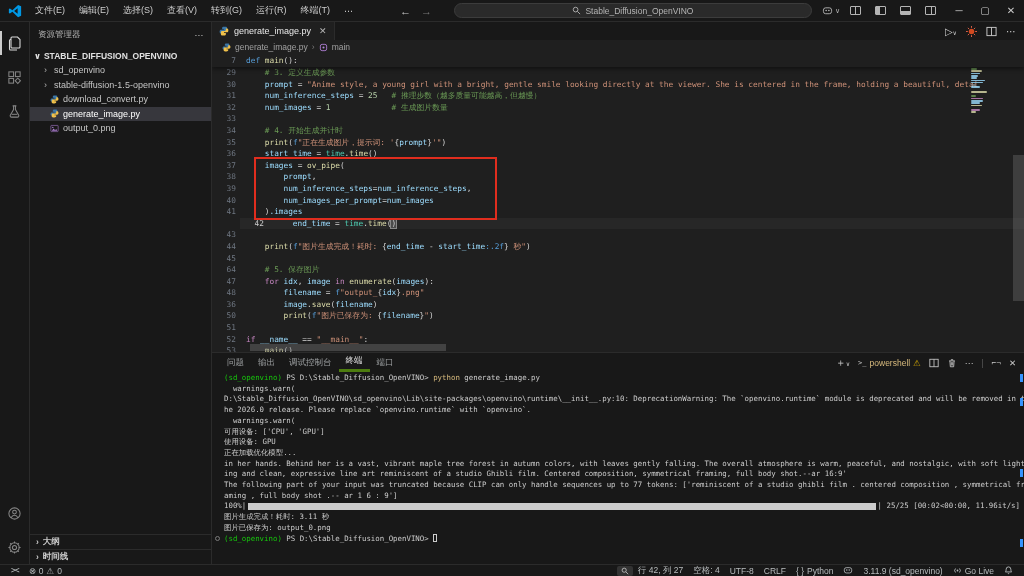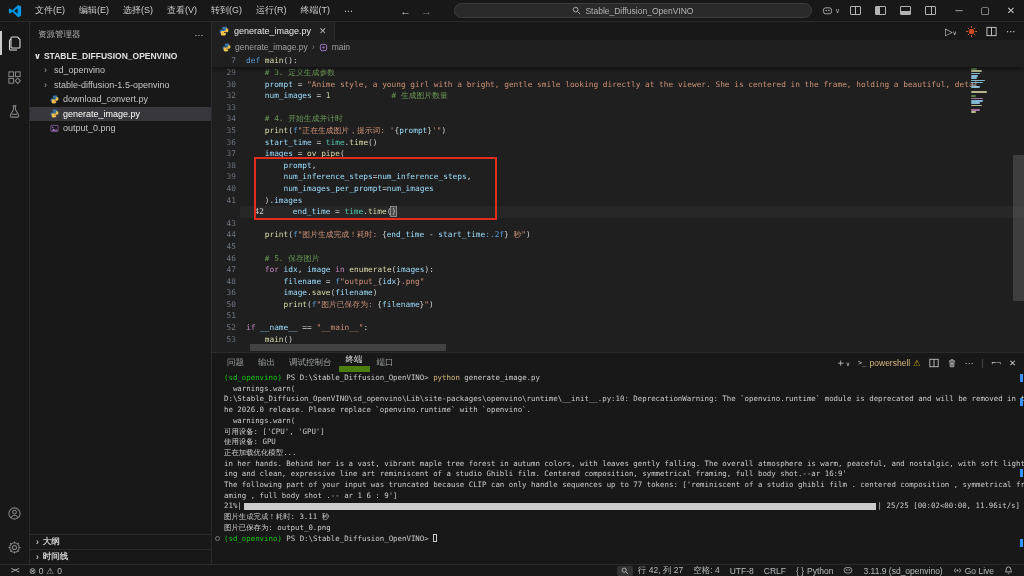--- a/index.html
+++ b/index.html
@@ -73,21 +73,21 @@
   .annotation-box{position:absolute;left:42px;top:103px;width:243px;height:63px;border:2px solid #e02d1e;z-index:4;}
   .minimap{position:absolute;top:2px;right:12px;width:44px;z-index:2;}
   .mm-bar{height:1.6px;margin:0.7px 0 0 3px;border-radius:1px;opacity:.8;}
   .vscroll{position:absolute;right:0;top:101px;width:11px;height:146px;background:rgba(121,121,121,.35);z-index:5;}
   .hscroll{position:absolute;left:38px;bottom:1px;width:196px;height:7px;background:rgba(121,121,121,.4);z-index:5;}
 
   
   .panel{height:212px;background:#181818;border-top:1px solid #2b2b2b;display:flex;flex-direction:column;}
   .panel-header{height:19px;display:flex;align-items:center;padding:0 8px;font-size:8.5px;color:#9da0a2;}
   .panel-tab{padding:0 7px;height:100%;display:flex;align-items:center;}
-  .panel-tab.active{color:#e8e8e8;border-bottom:6px solid #4d7c0f;}
+  .panel-tab.active{color:#e8e8e8;border-bottom:3px solid #4d7c0f;}
   .panel-actions{margin-left:auto;display:flex;align-items:center;gap:8px;color:#cccccc;}
   .shell-item{display:flex;align-items:center;gap:3px;color:#d7ba7d;}
   .shell-item .warn{color:#ddb100;}
   .pa-div{color:#5a5a5a;}
   .terminal{position:relative;flex:1;padding:1px 4px 0 12px;font-size:7.4px;line-height:10.7px;color:#cccccc;overflow:hidden;}
   .t-line{white-space:pre;position:relative;}
   .t-line.flexline{display:flex;white-space:pre;}
   .green{color:#16c60c;} .yellow{color:#d7ba7d;}
   .bar{flex:1;background:#cccccc;height:7px;margin:2px 2px 0 2px;}
   .t-marker{position:absolute;left:-9px;top:2px;width:5px;height:5px;border:1px solid #7a7a7a;border-radius:50%;}
@@ -288,35 +288,36 @@
       <span>main</span>
     </div>
 
     <div class="codearea mono">
       <div class="sticky" id="stickyline">
           <div class="code-line"><span class="ln">7</span><span class="lt"><span class="kw">def </span><span class="fn">main</span><span class="op">():</span></span></div>
         </div>
       <div id="codelines">
           <div class="code-line"><span class="ln">29</span><span class="lt"><span class="pl">    </span><span class="cmt"># 3. 定义生成参数</span></span></div>
           <div class="code-line"><span class="ln">30</span><span class="lt"><span class="pl">    </span><span class="vr">prompt</span><span class="op"> = </span><span class="str">"Anime style, a young girl with a bright, gentle smile looking directly at the viewer. She is centered in the frame, holding a beautiful, detai</span></span></div>
+          <div class="code-line"><span class="ln">31</span><span class="lt"><span class="pl">    </span><span class="vr">num_inference_steps</span><span class="op"> = </span><span class="num">25</span><span class="pl">   </span><span class="cmt"># 推理步数（越多质量可能越高，但越慢）</span></span></div>
           <div class="code-line"><span class="ln">32</span><span class="lt"><span class="pl">    </span><span class="vr">num_images</span><span class="op"> = </span><span class="num">1</span><span class="pl">             </span><span class="cmt"># 生成图片数量</span></span></div>
           <div class="code-line"><span class="ln">33</span><span class="lt"></span></div>
           <div class="code-line"><span class="ln">34</span><span class="lt"><span class="pl">    </span><span class="cmt"># 4. 开始生成并计时</span></span></div>
           <div class="code-line"><span class="ln">35</span><span class="lt"><span class="pl">    </span><span class="fn">print</span><span class="op">(</span><span class="kw">f</span><span class="str">"正在生成图片，提示词: '</span><span class="op">{</span><span class="vr">prompt</span><span class="op">}</span><span class="str">'"</span><span class="op">)</span></span></div>
           <div class="code-line"><span class="ln">36</span><span class="lt"><span class="pl">    </span><span class="vr">start_time</span><span class="op"> = </span><span class="mod">time</span><span class="op">.</span><span class="fn">time</span><span class="op">()</span></span></div>
           <div class="code-line"><span class="ln">37</span><span class="lt"><span class="pl">    </span><span class="vr">images</span><span class="op"> = </span><span class="fn">ov_pipe</span><span class="op">(</span></span></div>
           <div class="code-line"><span class="ln">38</span><span class="lt"><span class="pl">        </span><span class="vr">prompt</span><span class="op">,</span></span></div>
           <div class="code-line"><span class="ln">39</span><span class="lt"><span class="pl">        </span><span class="vr">num_inference_steps</span><span class="op">=</span><span class="vr">num_inference_steps</span><span class="op">,</span></span></div>
           <div class="code-line"><span class="ln">40</span><span class="lt"><span class="pl">        </span><span class="vr">num_images_per_prompt</span><span class="op">=</span><span class="vr">num_images</span></span></div>
           <div class="code-line"><span class="ln">41</span><span class="lt"><span class="pl">    </span><span class="op">)</span><span class="vr">.images</span></span></div>
           <div class="code-line cur-line"><span class="ln">42</span><span class="lt"><span class="pl">    </span><span class="vr">end_time</span><span class="op"> = </span><span class="mod">time</span><span class="op">.</span><span class="fn">time</span><span class="op">(</span><span class="brk">)</span><span class="caret"></span></span></div>
           <div class="code-line"><span class="ln">43</span><span class="lt"></span></div>
           <div class="code-line"><span class="ln">44</span><span class="lt"><span class="pl">    </span><span class="fn">print</span><span class="op">(</span><span class="kw">f</span><span class="str">"图片生成完成！耗时: </span><span class="op">{</span><span class="vr">end_time</span><span class="op"> - </span><span class="vr">start_time</span><span class="kw">:.2f</span><span class="op">}</span><span class="str"> 秒"</span><span class="op">)</span></span></div>
           <div class="code-line"><span class="ln">45</span><span class="lt"></span></div>
-          <div class="code-line"><span class="ln">46</span><span class="lt"><span class="pl">    </span><span class="cmt"># 5. 保存图片</span></span></div>
+          <div class="code-line"><span class="ln">64</span><span class="lt"><span class="pl">    </span><span class="cmt"># 5. 保存图片</span></span></div>
           <div class="code-line"><span class="ln">47</span><span class="lt"><span class="pl">    </span><span class="ctl">for</span><span class="pl"> </span><span class="vr">idx</span><span class="op">, </span><span class="vr">image</span><span class="pl"> </span><span class="ctl">in</span><span class="pl"> </span><span class="fn">enumerate</span><span class="op">(</span><span class="vr">images</span><span class="op">):</span></span></div>
           <div class="code-line"><span class="ln">48</span><span class="lt"><span class="pl">        </span><span class="vr">filename</span><span class="op"> = </span><span class="kw">f</span><span class="str">"output_</span><span class="op">{</span><span class="vr">idx</span><span class="op">}</span><span class="str">.png"</span></span></div>
           <div class="code-line"><span class="ln">36</span><span class="lt"><span class="pl">        </span><span class="vr">image</span><span class="op">.</span><span class="fn">save</span><span class="op">(</span><span class="vr">filename</span><span class="op">)</span></span></div>
           <div class="code-line"><span class="ln">50</span><span class="lt"><span class="pl">        </span><span class="fn">print</span><span class="op">(</span><span class="kw">f</span><span class="str">"图片已保存为: </span><span class="op">{</span><span class="vr">filename</span><span class="op">}</span><span class="str">"</span><span class="op">)</span></span></div>
           <div class="code-line"><span class="ln">51</span><span class="lt"></span></div>
           <div class="code-line"><span class="ln">52</span><span class="lt"><span class="ctl">if</span><span class="pl"> </span><span class="vr">__name__</span><span class="op"> == </span><span class="str">"__main__"</span><span class="op">:</span></span></div>
           <div class="code-line"><span class="ln">53</span><span class="lt"><span class="pl">    </span><span class="fn">main</span><span class="op">()</span></span></div>
         </div>
       <div class="annotation-box"></div>
       <div class="minimap" id="minimap">
@@ -385,21 +386,21 @@
           <div class="t-line"><span>D:\Stable_Diffusion_OpenVINO\sd_openvino\Lib\site-packages\openvino\runtime\__init__.py:10: DeprecationWarning: The `openvino.runtime` module is deprecated and will be removed in t</span></div>
           <div class="t-line"><span>he 2026.0 release. Please replace `openvino.runtime` with `openvino`.</span></div>
           <div class="t-line"><span>  warnings.warn(</span></div>
           <div class="t-line"><span>可用设备: ['CPU', 'GPU']</span></div>
           <div class="t-line"><span>使用设备: GPU</span></div>
           <div class="t-line"><span>正在加载优化模型...</span></div>
           <div class="t-line"><span>in her hands. Behind her is a vast, vibrant maple tree forest in autumn colors, with leaves gently falling. The overall atmosphere is warm, peaceful, and nostalgic, with soft light</span></div>
           <div class="t-line"><span>ing and clean, expressive line art reminiscent of a studio Ghibli film. Centered composition, symmetrical framing, full body shot.--ar 16:9'</span></div>
           <div class="t-line"><span>The following part of your input was truncated because CLIP can only handle sequences up to 77 tokens: ['reminiscent of a studio ghibli film . centered composition , symmetrical fr</span></div>
           <div class="t-line"><span>aming , full body shot .-- ar 1 6 : 9']</span></div>
-          <div class="t-line flexline"><span>21%|</span><span class="bar"></span><span>| 25/25 [00:02&lt;00:00, 11.96it/s]</span></div>
+          <div class="t-line flexline"><span>100%|</span><span class="bar"></span><span>| 25/25 [00:02&lt;00:00, 11.96it/s]</span></div>
           <div class="t-line"><span>图片生成完成！耗时: 3.11 秒</span></div>
           <div class="t-line"><span>图片已保存为: output_0.png</span></div>
           <div class="t-line"><span class="t-marker"></span><span class="green">(sd_openvino)</span><span> PS D:\Stable_Diffusion_OpenVINO&gt; </span><span class="t-cursor"></span></div>
           <div class="t-deco" style="top: 2px;"></div>
           <div class="t-deco" style="top: 26px;"></div>
           <div class="t-deco" style="top: 97px;"></div>
           <div class="t-deco" style="top: 167px;"></div>
         </div>
     </div>
   </div>

